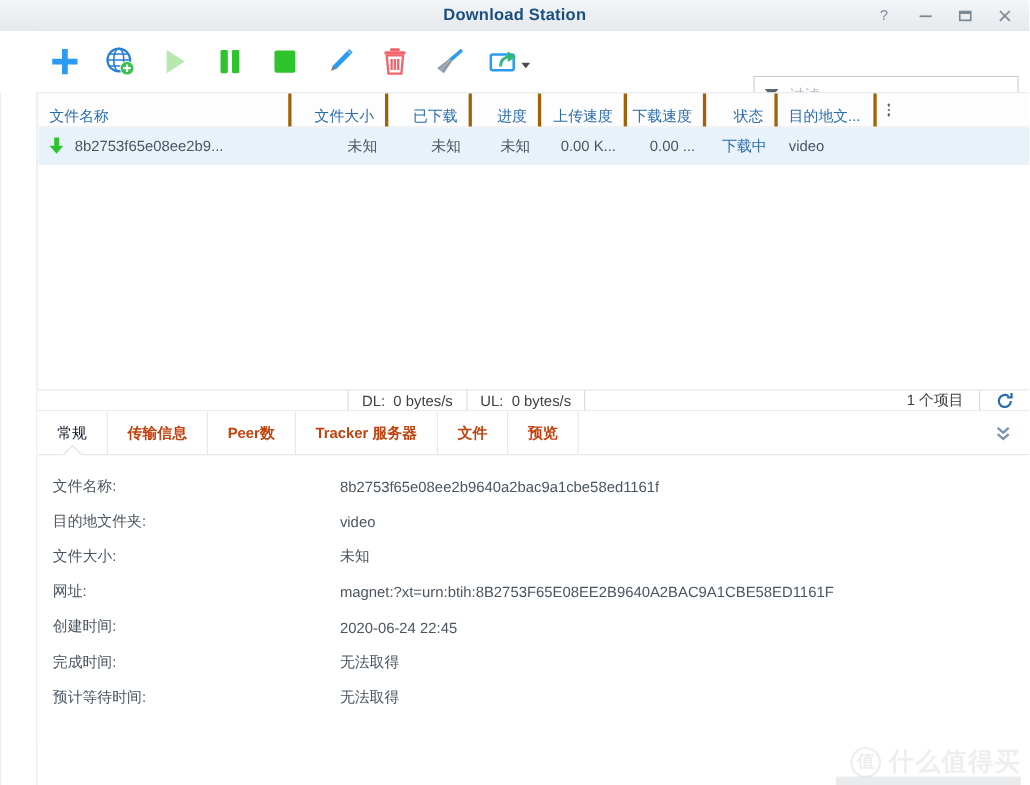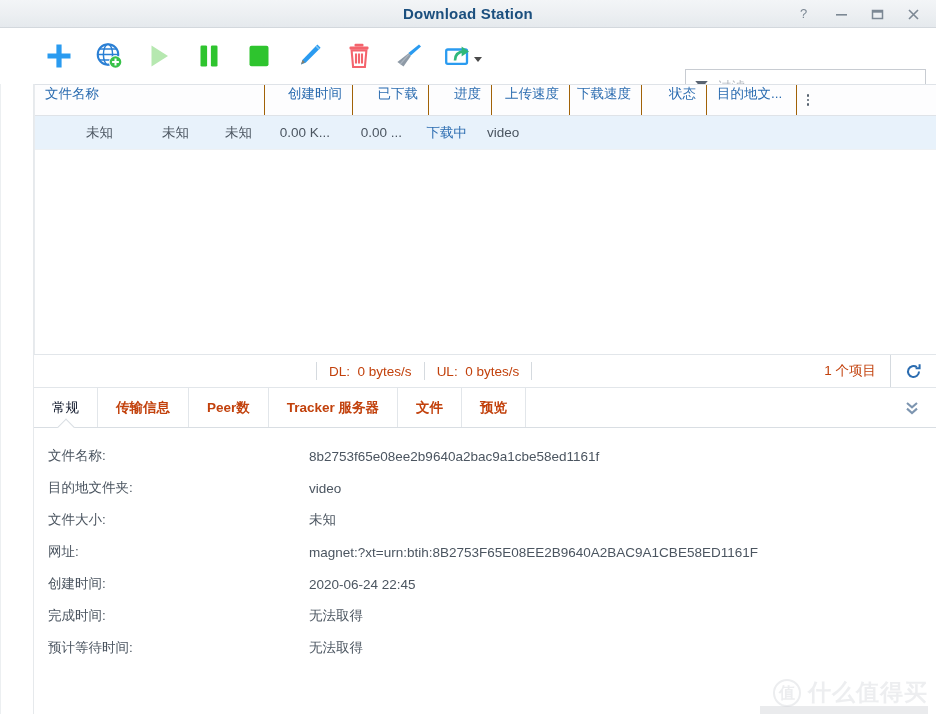--- a/index.html
+++ b/index.html
@@ -118,24 +118,24 @@
   }
   .thead {
     display: flex;
     height: 31px;
     align-items: stretch;
     background: #fdfdfe;
     border-bottom: 1px solid #dfe3e8;
   }
   .th {
     display: flex;
-    align-items: flex-start;
+    align-items: flex-end;
     font-size: 13.5px;
     color: #2b6cb0;
-    border-right: 1px solid #a16207;
+    border-right: 3px solid #a16207;
     padding: 0 10px;
     cursor: pointer;
     user-select: none;
     white-space: nowrap;
     overflow: hidden;
   }
   .th.num { justify-content: flex-end; }
   .th-menu {
     width: 22px;
     display: flex; align-items: center; justify-content: center;
@@ -165,28 +165,28 @@
   .td.num { justify-content: flex-end; }
   .td.name { gap: 9px; padding-left: 9px; }
   .td.status { color: #2b6cb0; }
   .arrow-dl { flex: 0 0 auto; display:block; }
   .tbody { position: relative; height: 238px; background:#fff; }
 
   
   .statusbar {
     position: relative;
     margin-left: 34px;
-    height: 34px;
+    height: 20px;
     display: flex;
     align-items: center;
     border-top: 1px solid #e2e6ea;
     border-bottom: 1px solid #e2e6ea;
     background: #fff;
     font-size: 13.5px;
-    color: #c2410c;
+    color: #404040;
   }
   .sb-left { flex: 1 1 auto; display:flex; justify-content: flex-end; align-items: center; height: 100%; }
   .sb-cell {
     padding: 0 12px;
     height: 18px;
     display: flex; align-items: center;
     border-left: 1px solid #d5dadf;
     white-space: nowrap;
   }
   .sb-cell.nolimit { border-left: 1px solid #d5dadf; border-right: 1px solid #d5dadf; text-align: right;}
@@ -432,21 +432,21 @@
       <input class="filter-input" type="text" placeholder="过滤" style="">
     </div>
   </div>
 
   <div class="table-wrap">
     <div class="thead">
       <div class="th" style="width:230px">
         <span>文件名称</span>
       </div>
       <div class="th num" style="width:88px">
-        <span>创建时间</span>
+        <span>文件大小</span>
       </div>
       <div class="th num" style="width:76px">
         <span>已下载</span>
       </div>
       <div class="th num" style="width:63px">
         <span>进度</span>
       </div>
       <div class="th num" style="width:78px">
         <span>上传速度</span>
       </div>
@@ -463,20 +463,26 @@
         <span class="dots">
             <i></i>
             <i></i>
             <i></i>
           </span>
       </div>
     </div>
 
     <div class="tbody">
       <div class="row">
+        <div class="td name" style="width:230px">
+          <svg class="arrow-dl" width="15" height="17" viewBox="0 0 15 17">
+            <path d="M5.3 1 h4.4 v7.4 h3.8 L7.5 15.8 L1 8.4 h4.3 z" fill="#2ec42e"></path>
+          </svg>
+          <span>8b2753f65e08ee2b9...</span>
+        </div>
         <div class="td num" style="width:88px">未知</div>
         <div class="td num" style="width:76px">未知</div>
         <div class="td num" style="width:63px">未知</div>
         <div class="td num" style="width:78px">0.00 K...</div>
         <div class="td num" style="width:72px">0.00 ...</div>
         <div class="td num status" style="width:65px">下载中</div>
         <div class="td" style="width:90px">video</div>
       </div>
     </div>
   </div>

